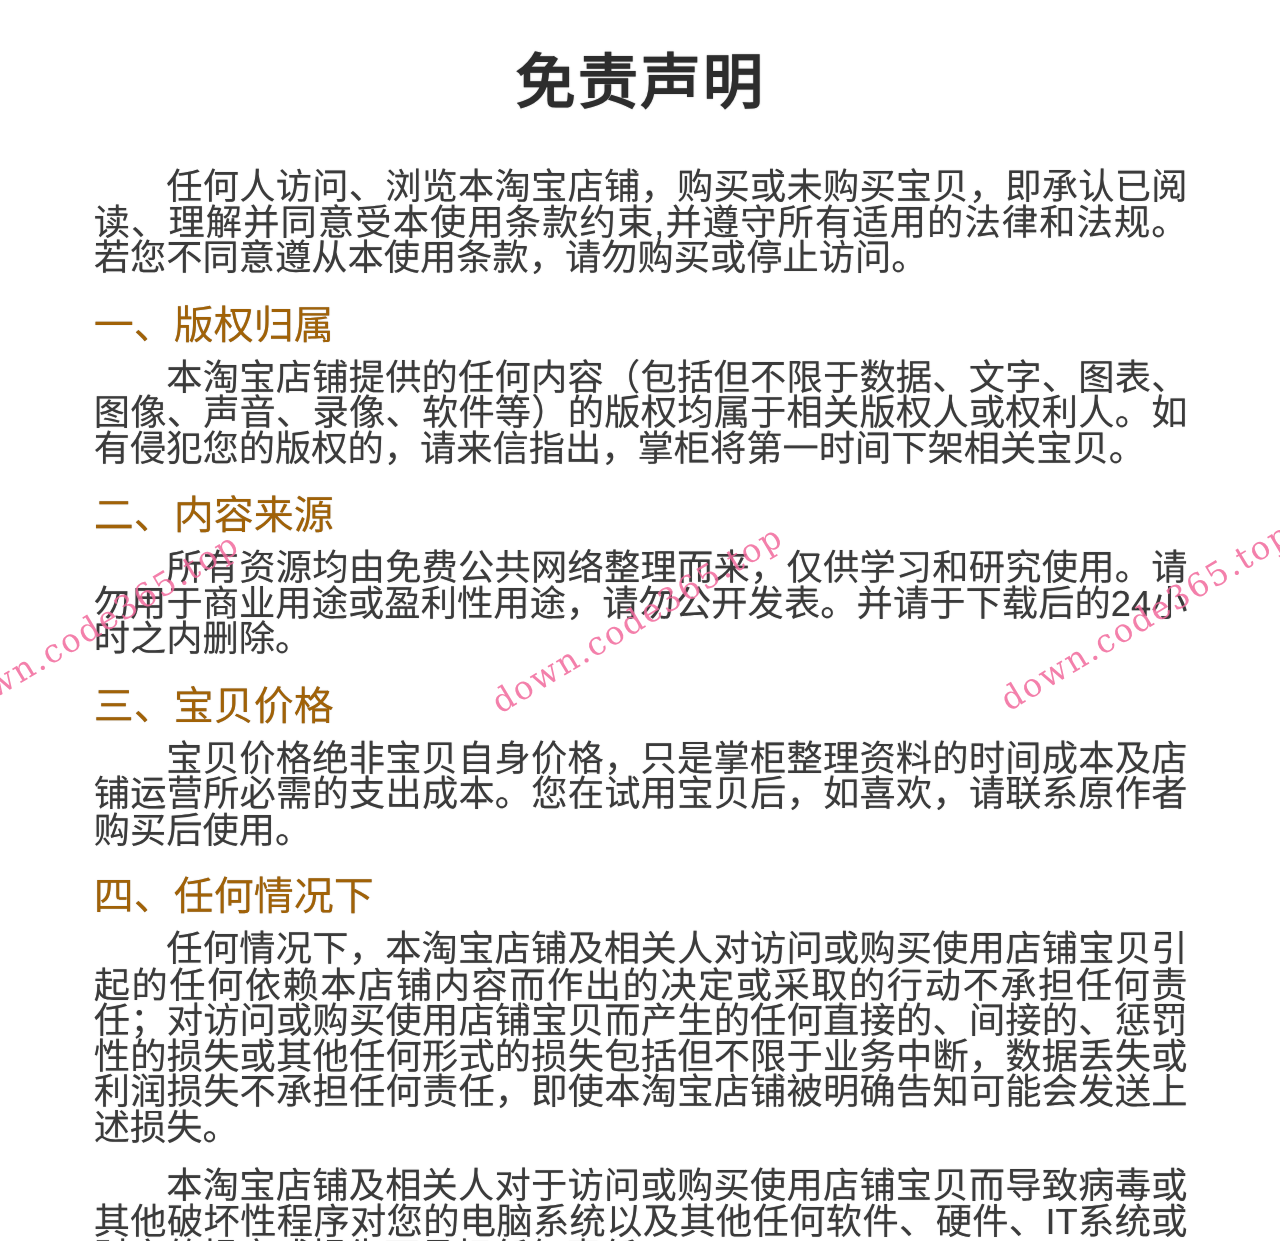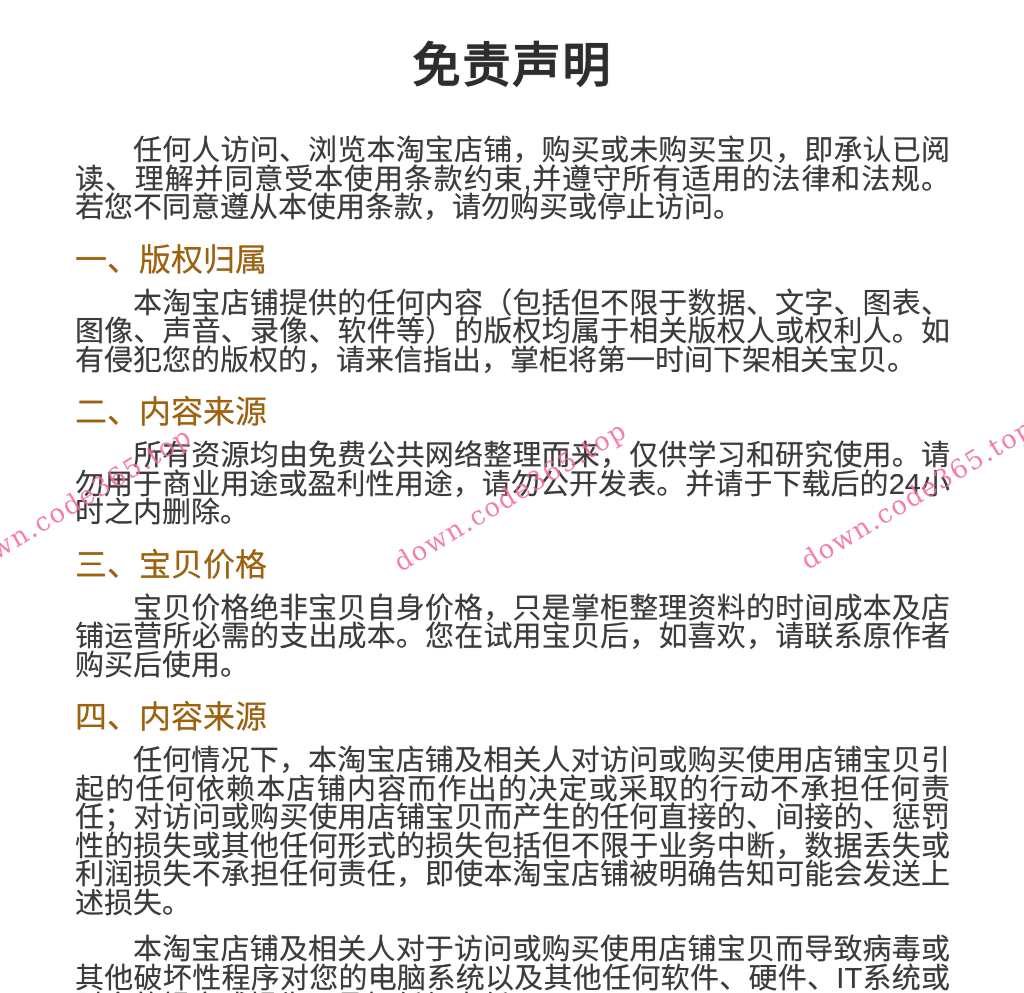--- a/index.html
+++ b/index.html
@@ -73,21 +73,21 @@
 
   <div class="body-text">
     <p class="intro">任何人访问、浏览本淘宝店铺，购买或未购买宝贝，即承认已阅读、理解并同意受本使用条款约束,并遵守所有适用的法律和法规。若您不同意遵从本使用条款，请勿购买或停止访问。</p>
     <div id="sections">
         <h2>一、版权归属</h2>
         <p>本淘宝店铺提供的任何内容（包括但不限于数据、文字、图表、图像、声音、录像、软件等）的版权均属于相关版权人或权利人。如有侵犯您的版权的，请来信指出，掌柜将第一时间下架相关宝贝。</p>
         <h2>二、内容来源</h2>
         <p>所有资源均由免费公共网络整理而来，仅供学习和研究使用。请勿用于商业用途或盈利性用途，请勿公开发表。并请于下载后的24小时之内删除。</p>
         <h2>三、宝贝价格</h2>
         <p>宝贝价格绝非宝贝自身价格，只是掌柜整理资料的时间成本及店铺运营所必需的支出成本。您在试用宝贝后，如喜欢，请联系原作者购买后使用。</p>
-        <h2>四、内容来源</h2>
+        <h2>四、任何情况下</h2>
         <p>任何情况下，本淘宝店铺及相关人对访问或购买使用店铺宝贝引起的任何依赖本店铺内容而作出的决定或采取的行动不承担任何责任；对访问或购买使用店铺宝贝而产生的任何直接的、间接的、惩罚性的损失或其他任何形式的损失包括但不限于业务中断，数据丢失或利润损失不承担任何责任，即使本淘宝店铺被明确告知可能会发送上述损失。</p>
         <p>本淘宝店铺及相关人对于访问或购买使用店铺宝贝而导致病毒或其他破坏性程序对您的电脑系统以及其他任何软件、硬件、IT系统或财产的损害或损失不承担任何责任.</p>
       </div>
   </div>
 
   <div>
     <span class="wm wm-left" style="color: rgb(242, 107, 157);">down.code365.top</span>
     <span class="wm wm-center" style="color: rgb(242, 107, 157);">down.code365.top</span>
     <span class="wm wm-right" style="color: rgb(242, 107, 157);">down.code365.top</span>
   </div>

